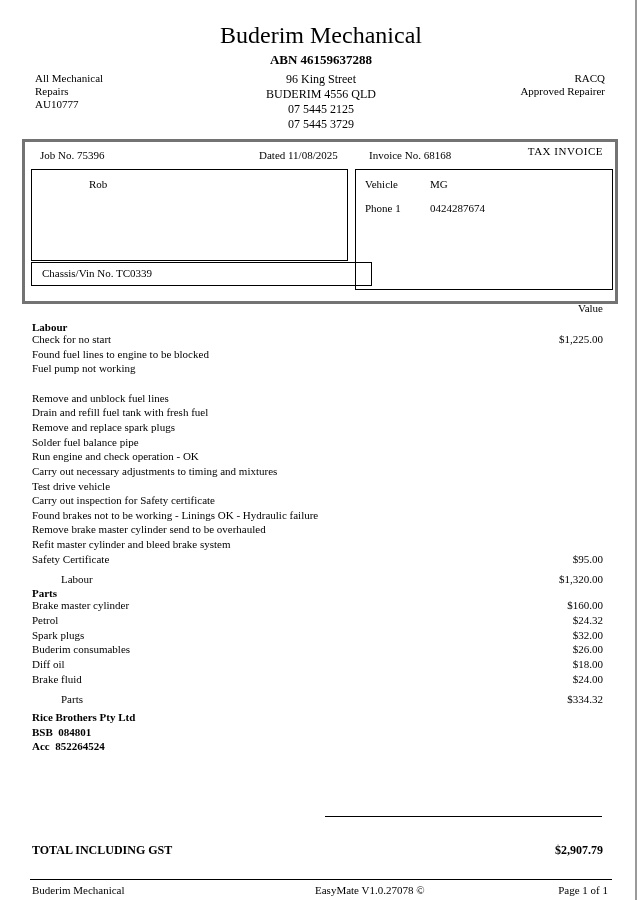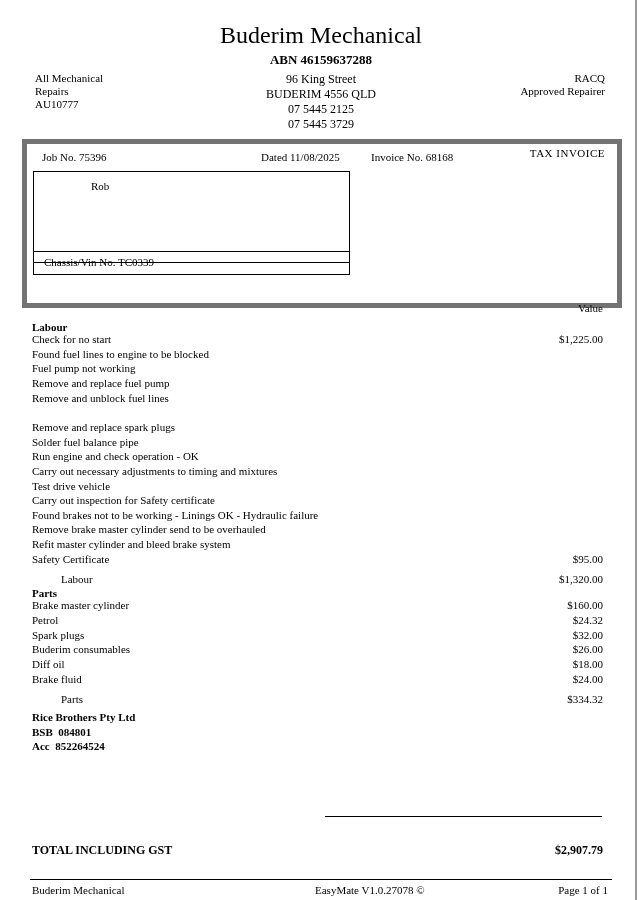--- a/index.html
+++ b/index.html
@@ -15,29 +15,29 @@
   #page-edge{left:635px;top:0;width:2px;height:900px;background:#9a9a9a;}
 
   
   #company-name{left:0;top:21px;width:642px;font-size:24px;line-height:28px;}
   #company-abn{left:0;top:52px;width:642px;font-size:13px;font-weight:bold;}
   #header-left{left:35px;top:72px;font-size:11px;line-height:13px;}
   #header-center{left:171px;top:72px;width:300px;font-size:12px;line-height:15px;}
   #header-right{left:405px;top:72px;width:200px;font-size:11px;line-height:13px;text-align:right;}
 
   
-  #invoice-box{left:22px;top:139px;width:590px;height:159px;border:5px solid #737373;}
+  #invoice-box{left:22px;top:139px;width:590px;height:159px;border:3px solid #737373;}
   #invoice-box .cell{position:absolute;font-size:11px;}
   #job-no{left:15px;top:7px;}
   #dated{left:234px;top:7px;}
   #invoice-no{left:344px;top:7px;}
   #doc-type{right:12px;top:3px;font-size:15px;letter-spacing:0.5px;}
   #customer-box{position:absolute;left:6px;top:27px;width:315px;height:90px;border:1px solid #000;}
   #customer-name{position:absolute;left:57px;top:8px;font-size:11px;}
-  #chassis-box{position:absolute;left:6px;top:107px;width:315px;height:22px;border:1px solid #000;}
+  #chassis-box{position:absolute;left:6px;top:120px;width:315px;height:22px;border:1px solid #000;padding-left:24px;}
   #chassis-vin{position:absolute;left:10px;top:4px;font-size:11px;}
   #vehicle-box{position:absolute;left:330px;top:27px;width:256px;height:119px;border:1px solid #000;}
   #vehicle-box .lbl{position:absolute;left:9px;font-size:11px;}
   #vehicle-box .val{position:absolute;left:74px;font-size:11px;}
   .vrow1{top:8px;} .vrow2{top:32px;}
 
   
   #value-header{left:32px;top:302px;width:571px;font-size:11px;text-align:right;}
   #line-items-rows{left:32px;top:0;width:571px;height:900px;}
   .li-row{position:absolute;left:0;width:100%;height:14px;font-size:11px;}
@@ -95,46 +95,52 @@
   <div id="doc-type" class="cell">TAX INVOICE</div>
 
   <div id="customer-box">
     <div id="customer-name">Rob</div>
   </div>
 
   <div id="chassis-box">
     <div id="chassis-vin">Chassis/Vin No. TC0339</div>
   </div>
 
+  <div id="vehicle-box">
+    <div class="lbl vrow1">Vehicle</div>
+    <div class="val vrow1">MG</div>
+    <div class="lbl vrow2">Phone 1</div>
+    <div class="val vrow2">0424287674</div>
+  </div>
 </div>
 
 <div id="value-header" class="abs">Value</div>
 <div id="line-items-rows" class="abs">
     <div class="li-row section" style="top: 321px;">
     <span class="li-lbl">Labour</span>
     <span class="li-val"></span>
   </div>
     <div class="li-row item" style="top: 333px;">
     <span class="li-lbl">Check for no start</span>
     <span class="li-val">$1,225.00</span>
   </div>
     <div class="li-row item" style="top: 347.65px;">
     <span class="li-lbl">Found fuel lines to engine to be blocked</span>
     <span class="li-val"></span>
   </div>
     <div class="li-row item" style="top: 362.3px;">
     <span class="li-lbl">Fuel pump not working</span>
     <span class="li-val"></span>
   </div>
-    <div class="li-row item" style="top: 376.95px;">
-    <span class="li-lbl">Remove and replace fuel pump</span>
-    <span class="li-val"></span>
-  </div>
     <div class="li-row item" style="top: 391.6px;">
     <span class="li-lbl">Remove and unblock fuel lines</span>
+    <span class="li-val"></span>
+  </div>
+    <div class="li-row item" style="top: 406.25px;">
+    <span class="li-lbl">Drain and refill fuel tank with fresh fuel</span>
     <span class="li-val"></span>
   </div>
     <div class="li-row item" style="top: 420.9px;">
     <span class="li-lbl">Remove and replace spark plugs</span>
     <span class="li-val"></span>
   </div>
     <div class="li-row item" style="top: 435.55px;">
     <span class="li-lbl">Solder fuel balance pipe</span>
     <span class="li-val"></span>
   </div>

